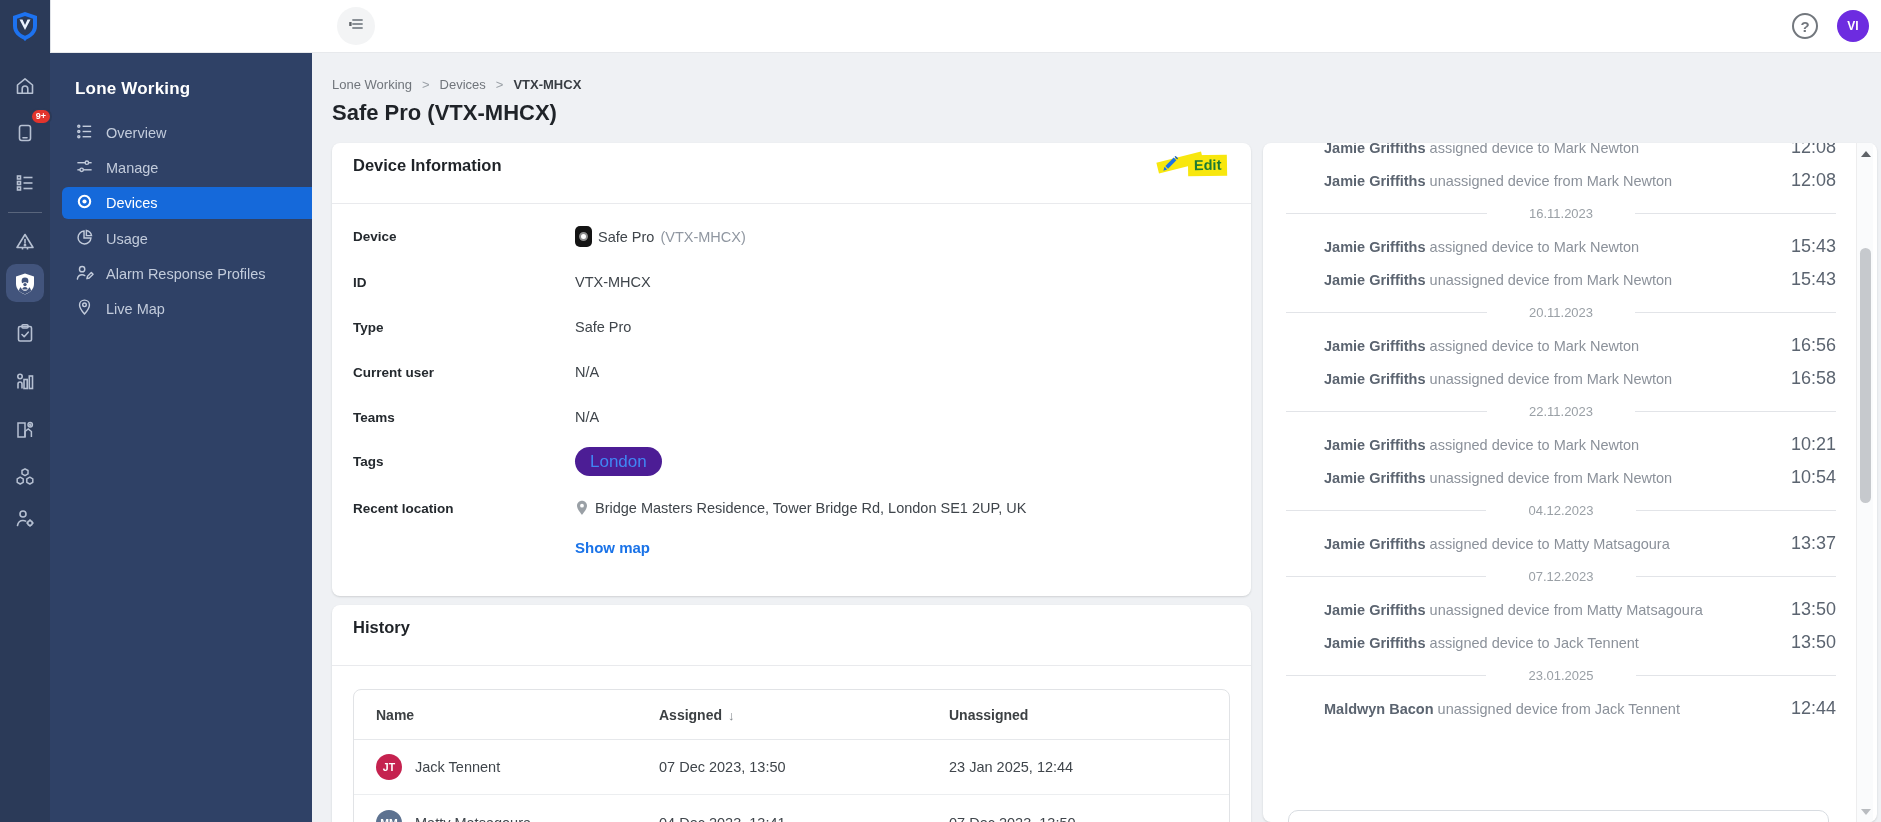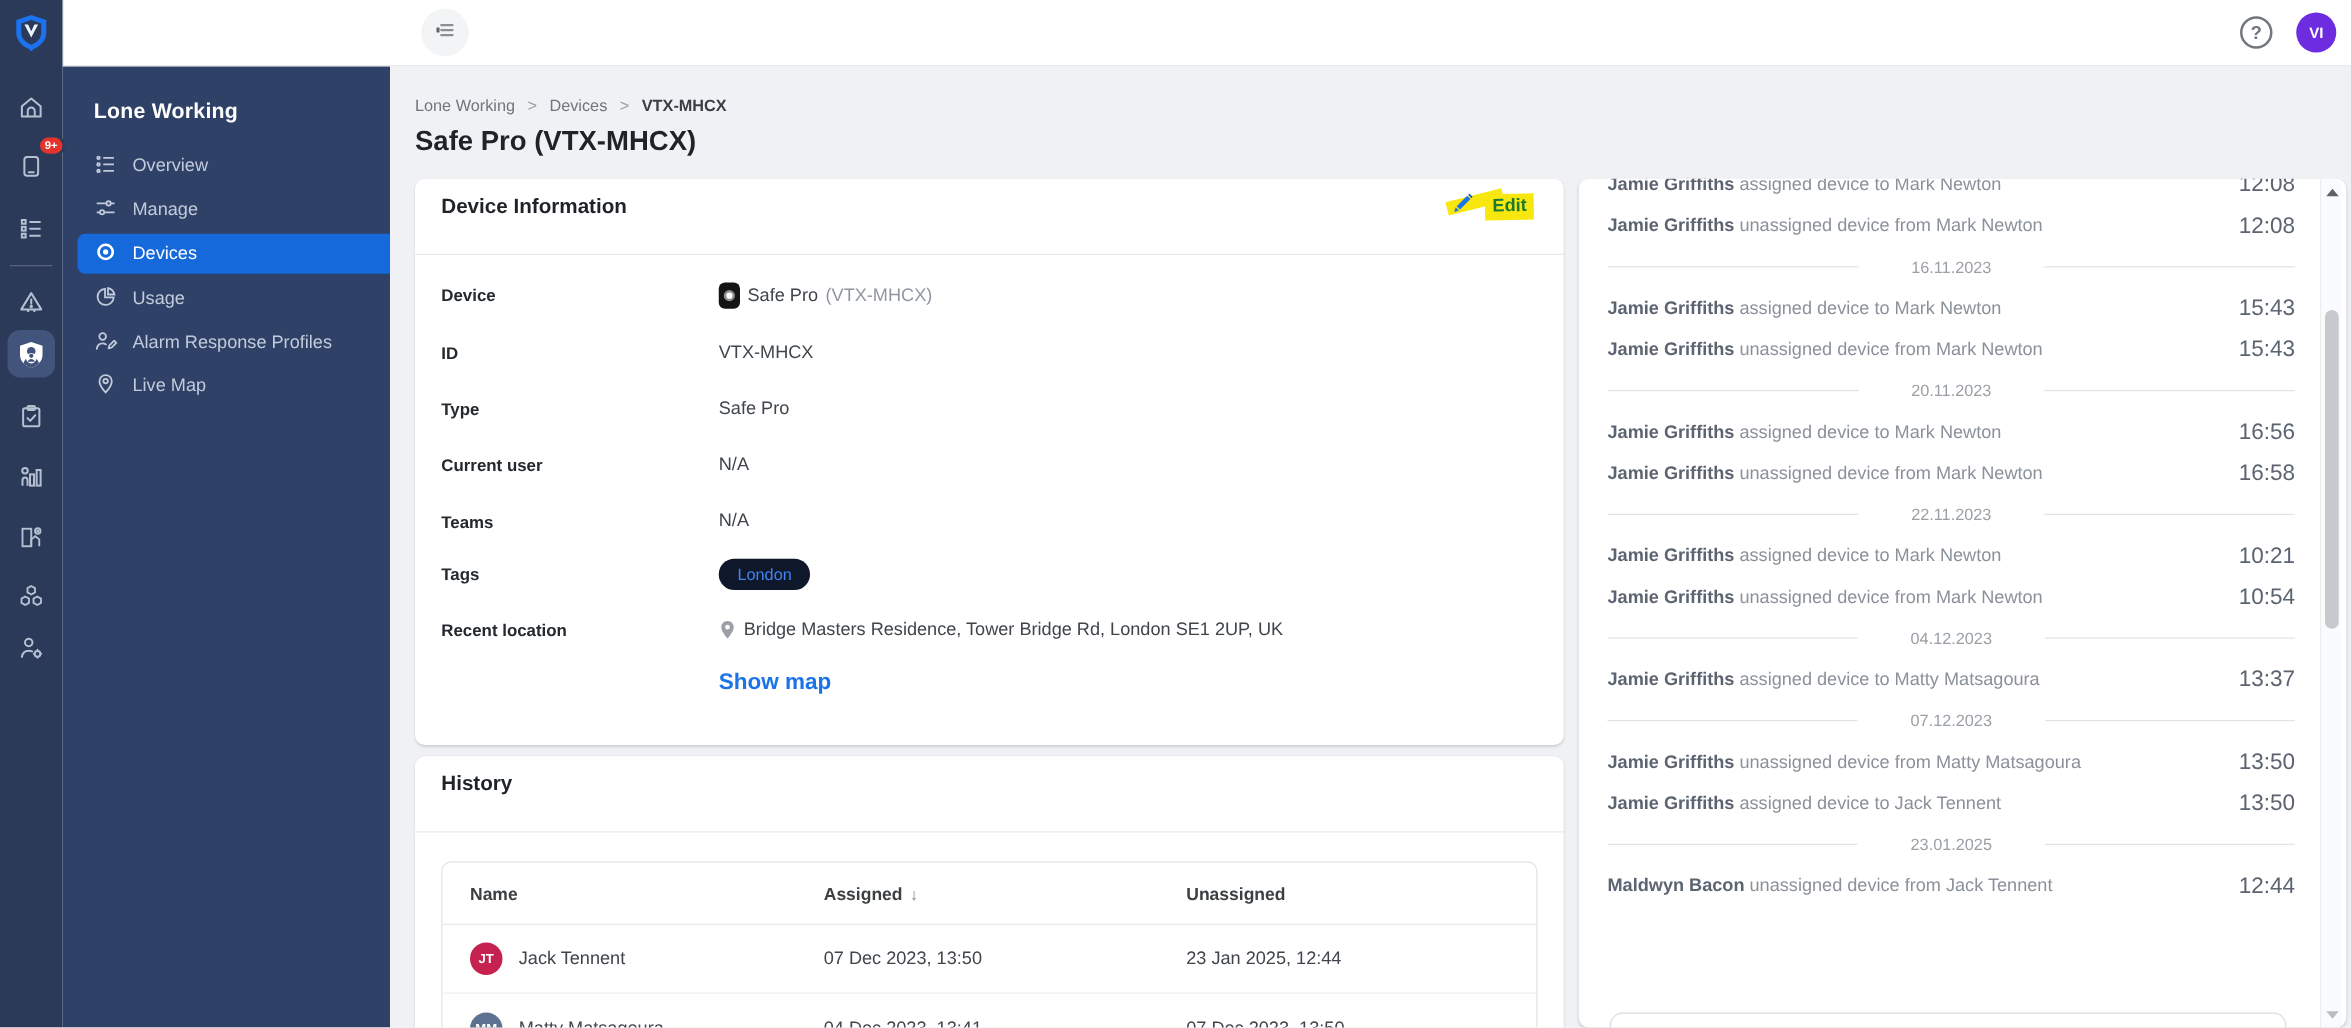--- a/index.html
+++ b/index.html
@@ -45,23 +45,23 @@
   .card-head { height:61px; display:flex; align-items:center; justify-content:space-between; padding:0 24px 16px 21px; border-bottom:1px solid #e9eaed; }
   .card-title { font-size:16.5px; font-weight:bold; color:#1f2328; }
 
   #device-card { left:332px; top:143px; width:919px; height:453px; }
   .field-row { display:flex; align-items:center; min-height:20px; margin-top:25px; padding-left:21px; }
   .field-label { width:222px; flex:0 0 222px; font-size:13.5px; font-weight:bold; color:#24292e; }
   .field-value { font-size:14.5px; color:#3f454b; display:flex; align-items:center; gap:6px; }
   .value-secondary { color:#9097a1; }
   .device-chip-icon { width:17px; height:21px; background:#141414; border-radius:5px; display:flex; align-items:center; justify-content:center; }
   .device-chip-icon i { display:block; width:9px; height:9px; border-radius:50%; background:#fff; border:2px solid #8d8d8d; }
-  .tag-chip { background:#0f172a; color:#4086f4; font-size:13px; padding:6px 15px; border-radius:15px; line-height:1; }
+  .tag-chip { background:#4c1d95; color:#4086f4; font-size:17px; padding:6px 15px; border-radius:15px; line-height:1; }
   .show-map { margin-top:21px; padding-left:243px; }
-  .show-map a { color:#1a73e8; font-weight:bold; font-size:18px; text-decoration:none; cursor:pointer; }
+  .show-map a { color:#1a73e8; font-weight:bold; font-size:15px; text-decoration:none; cursor:pointer; }
 
   .edit-wrap { position:relative; display:flex; align-items:center; gap:8px; cursor:pointer; }
   .edit-hl-strip { position:absolute; left:-4px; top:3px; width:46px; height:11px; background:#f8e70e; transform:rotate(-14deg); }
   .edit-label { position:relative; background:#f8e70e; color:#1a7a33; font-weight:bold; font-size:14.5px; padding:2px 6px 3px 6px; transform:rotate(-1deg); }
   .edit-pencil { position:relative; }
 
   #history-card { left:332px; top:605px; width:919px; height:280px; }
   .history-table { margin:23px 21px 0 21px; border:1px solid #e1e3e6; border-radius:8px; overflow:hidden; }
   .tr { display:flex; align-items:center; }
   .tr .c1 { flex:0 0 305px; padding-left:22px; display:flex; align-items:center; gap:13px; }
@@ -75,21 +75,21 @@
   .row-avatar { width:26px; height:26px; border-radius:50%; color:#fff; font-size:10.5px; font-weight:bold; display:flex; align-items:center; justify-content:center; }
 
   
   #activity-card { left:1263px; top:143px; width:614px; height:679px; overflow:hidden; }
   .feed { position:absolute; left:23px; top:-12px; width:550px; }
   .feed-row { height:33px; display:flex; align-items:center; }
   .date-row { color:#9aa0a6; font-size:13px; gap:42px; }
   .date-row::before, .date-row::after { content:""; flex:1; height:1px; background:#e2e4e8; }
   .entry-row { justify-content:space-between; }
   .entry-text { font-size:14.5px; color:#8b919a; white-space:nowrap; }
-  .entry-text b { color:#5b6470; }
+  .entry-text b { color:#5b6470;margin-left:38px; }
   .entry-time { font-size:18px; color:#5b6470; }
   .activity-footer-box { position:absolute; left:25px; top:667px; width:541px; height:40px; border:1px solid #d8dce1; border-radius:10px; background:#fff; }
 
   
   .scrollbar { position:absolute; right:4px; top:0; width:17px; height:679px; background:#fafbfc; border-left:1px solid #ededee; }
   .sb-arrow { position:absolute; left:0; width:17px; height:17px; display:flex; align-items:center; justify-content:center; cursor:pointer; }
   .sb-arrow.up { top:2px; }
   .sb-arrow.down { bottom:2px; }
   .sb-arrow.up i { width:0; height:0; border-left:5px solid transparent; border-right:5px solid transparent; border-bottom:6px solid #5f6368; }
   .sb-arrow.down i { width:0; height:0; border-left:5px solid transparent; border-right:5px solid transparent; border-top:6px solid #b9bcc0; }

